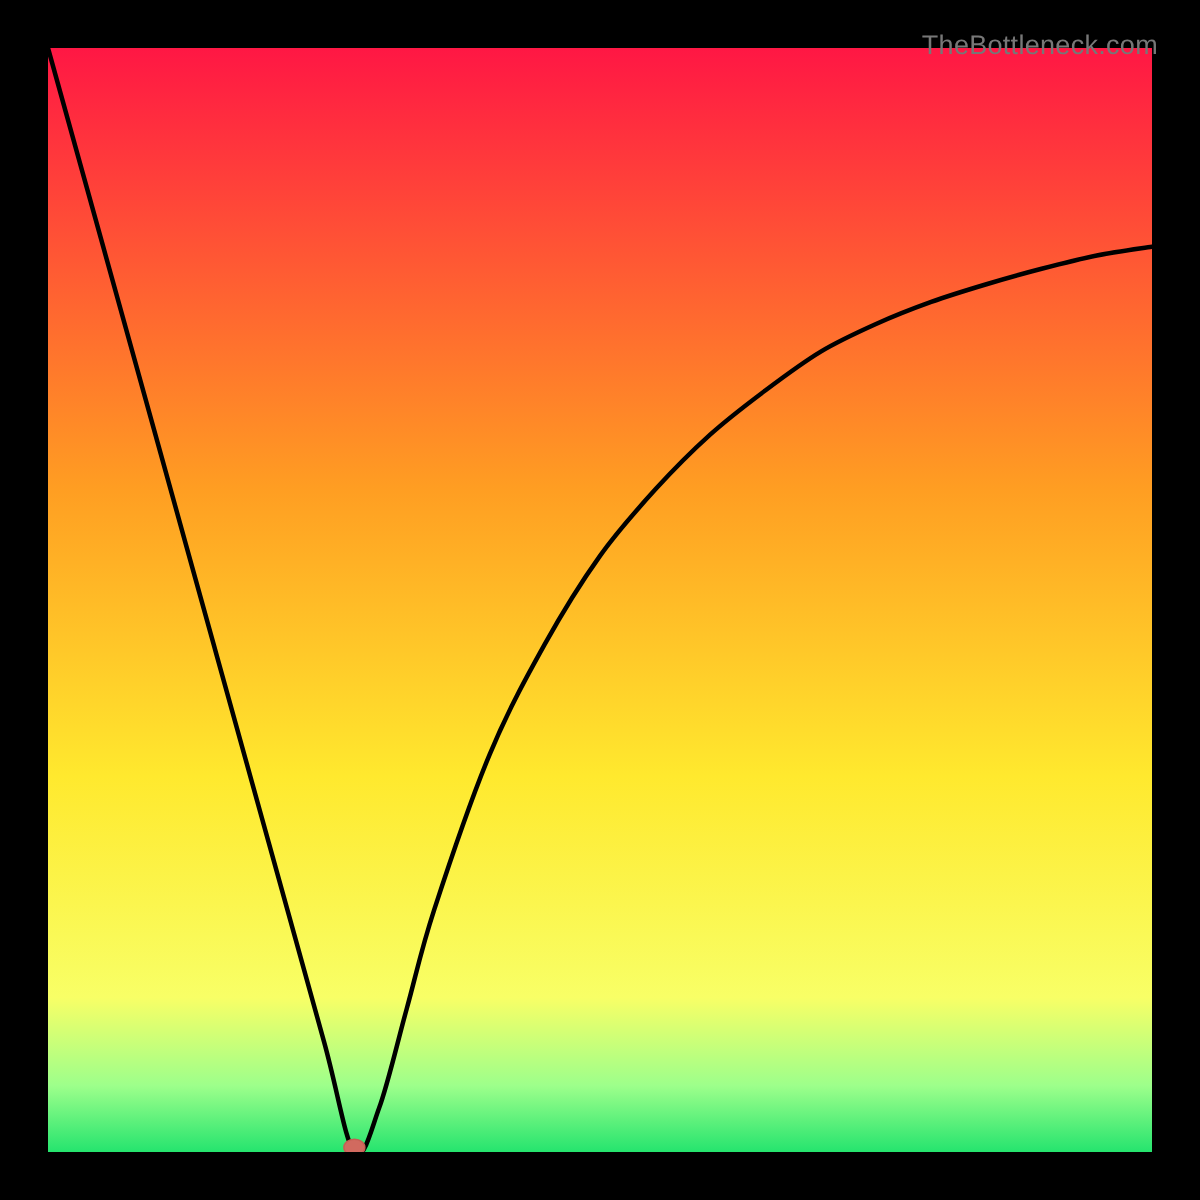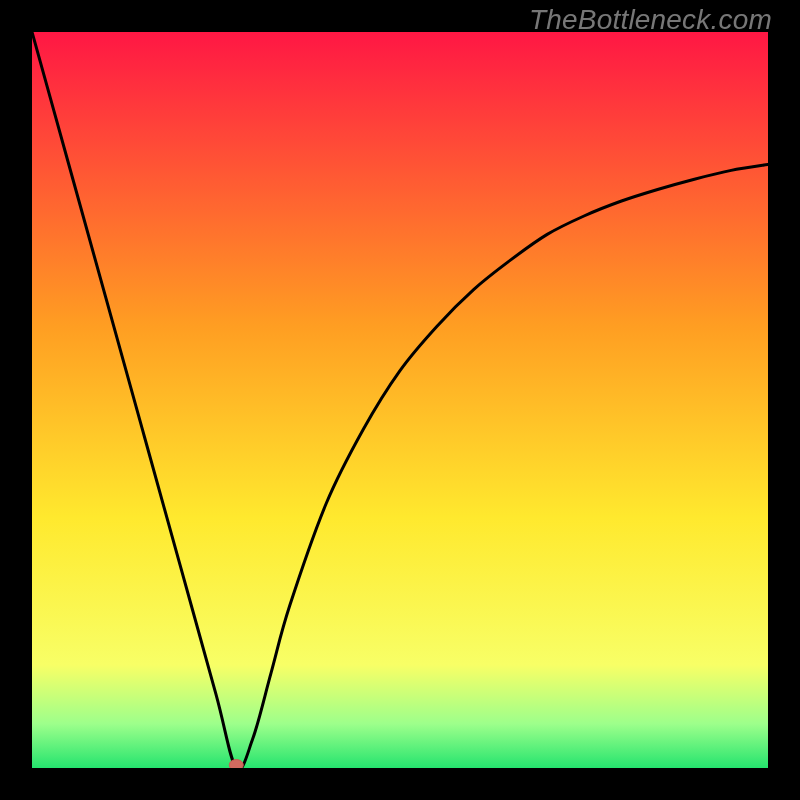--- a/index.html
+++ b/index.html
@@ -19,28 +19,27 @@
   }
   .plot {
     position: absolute;
     top: 32px;
     left: 32px;
     width: 736px;
     height: 736px;
   }
   .watermark {
     position: absolute;
-    top: 4px;
+    top: 20px;
     right: 28px;
     color: #777;
-    font-size: 28px;
+    font-size: 18px;
     font-weight: 500;
     letter-spacing: 0.2px;
     user-select: none;
-    font-style: italic;
   }
   svg { display: block; }
 </style>
 </head>
 <body>
 
 <div class="frame">
 
   <div class="plot">
     <svg id="chart-svg" width="736" height="736" viewBox="0 0 736 736" preserveAspectRatio="none">

